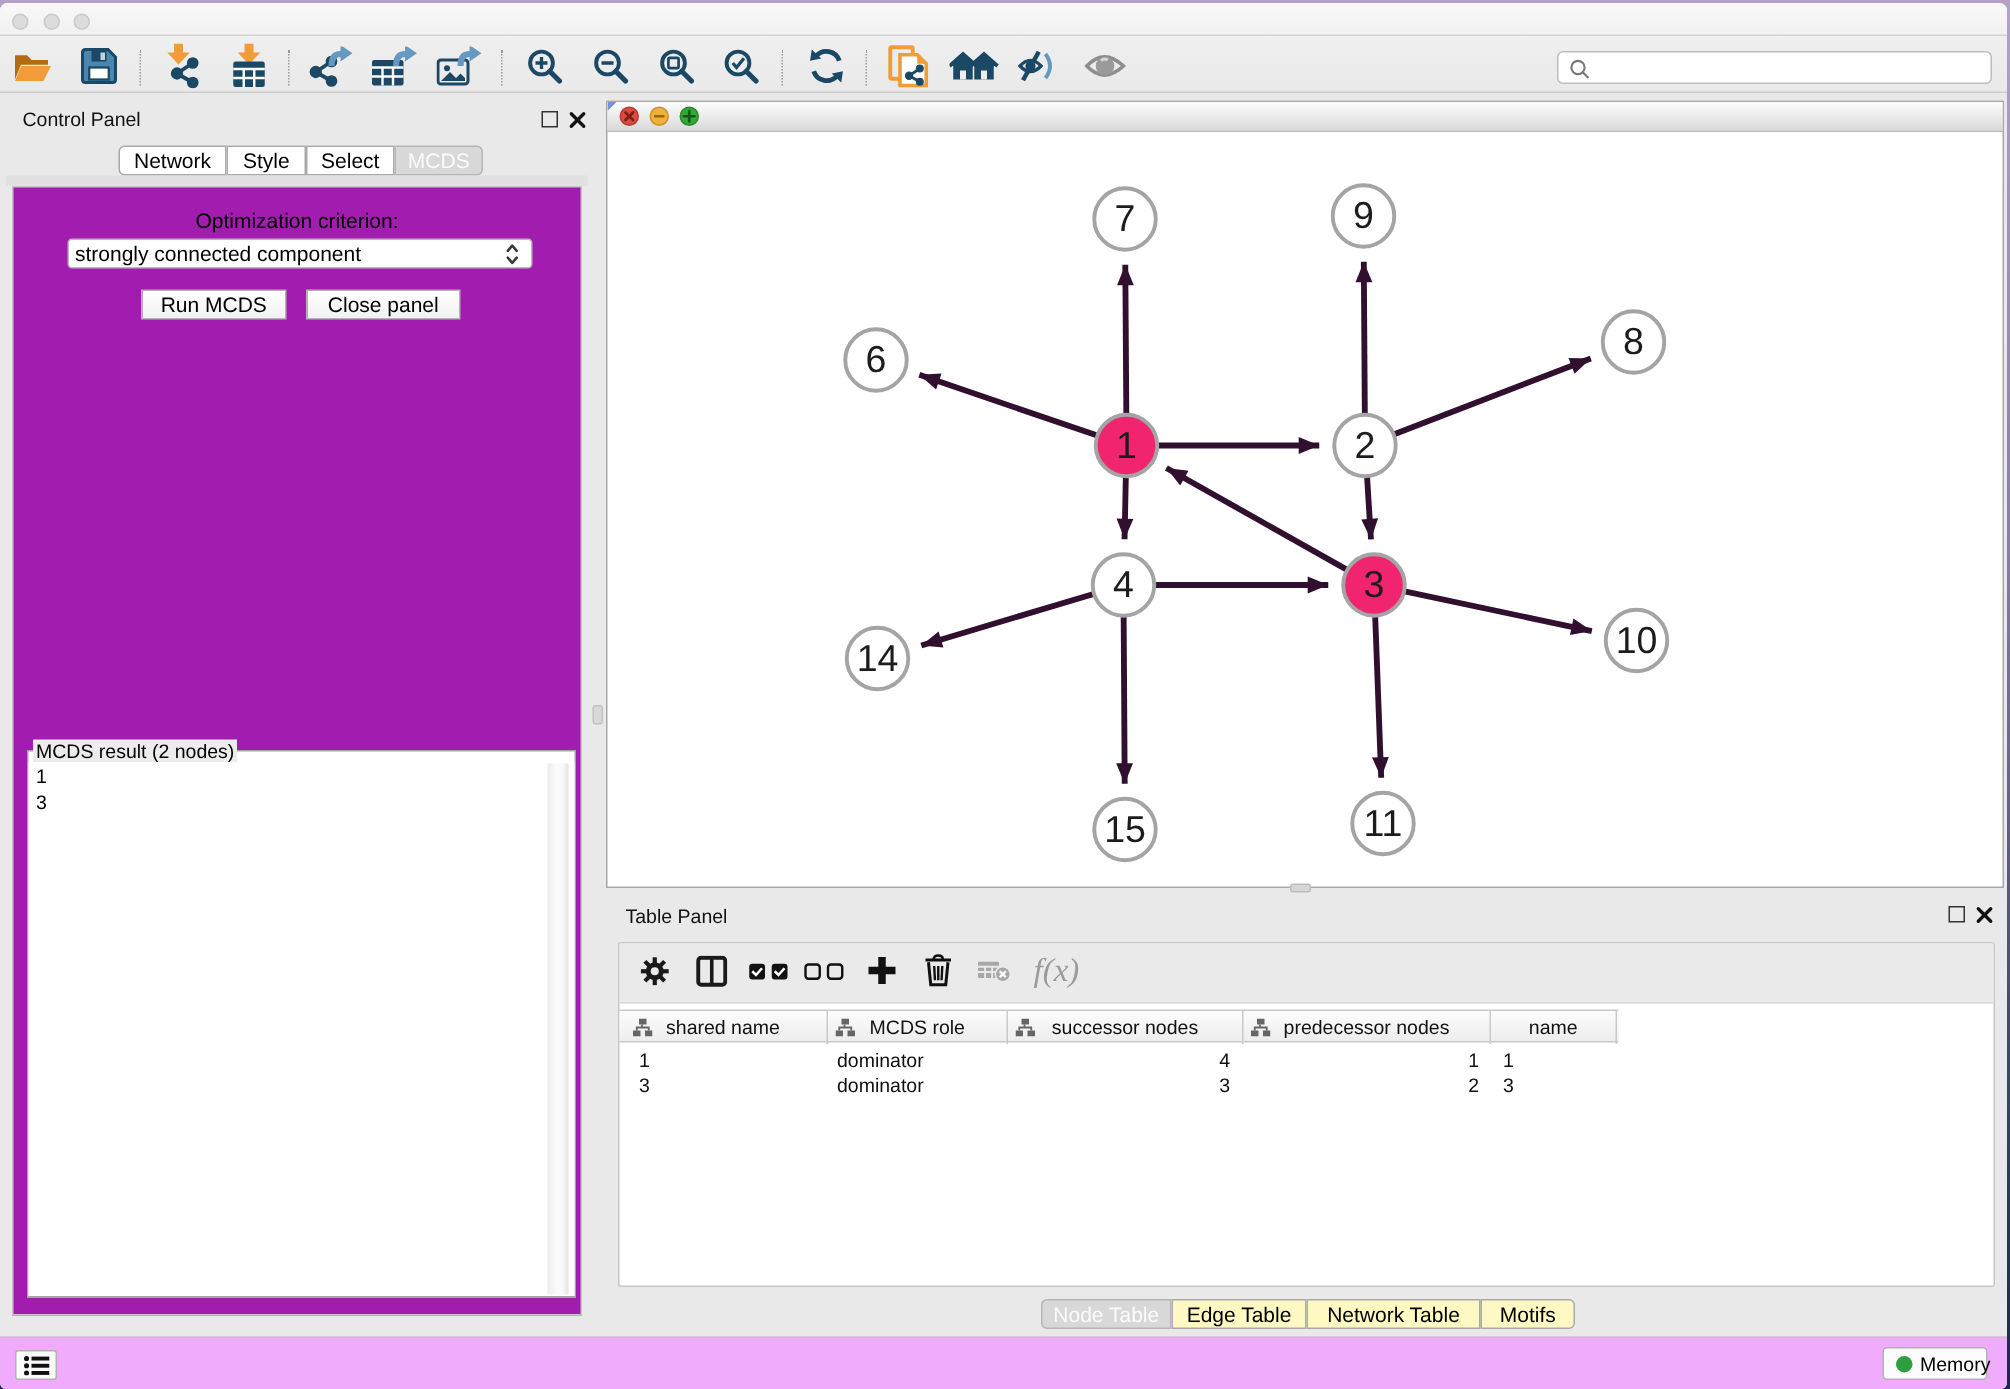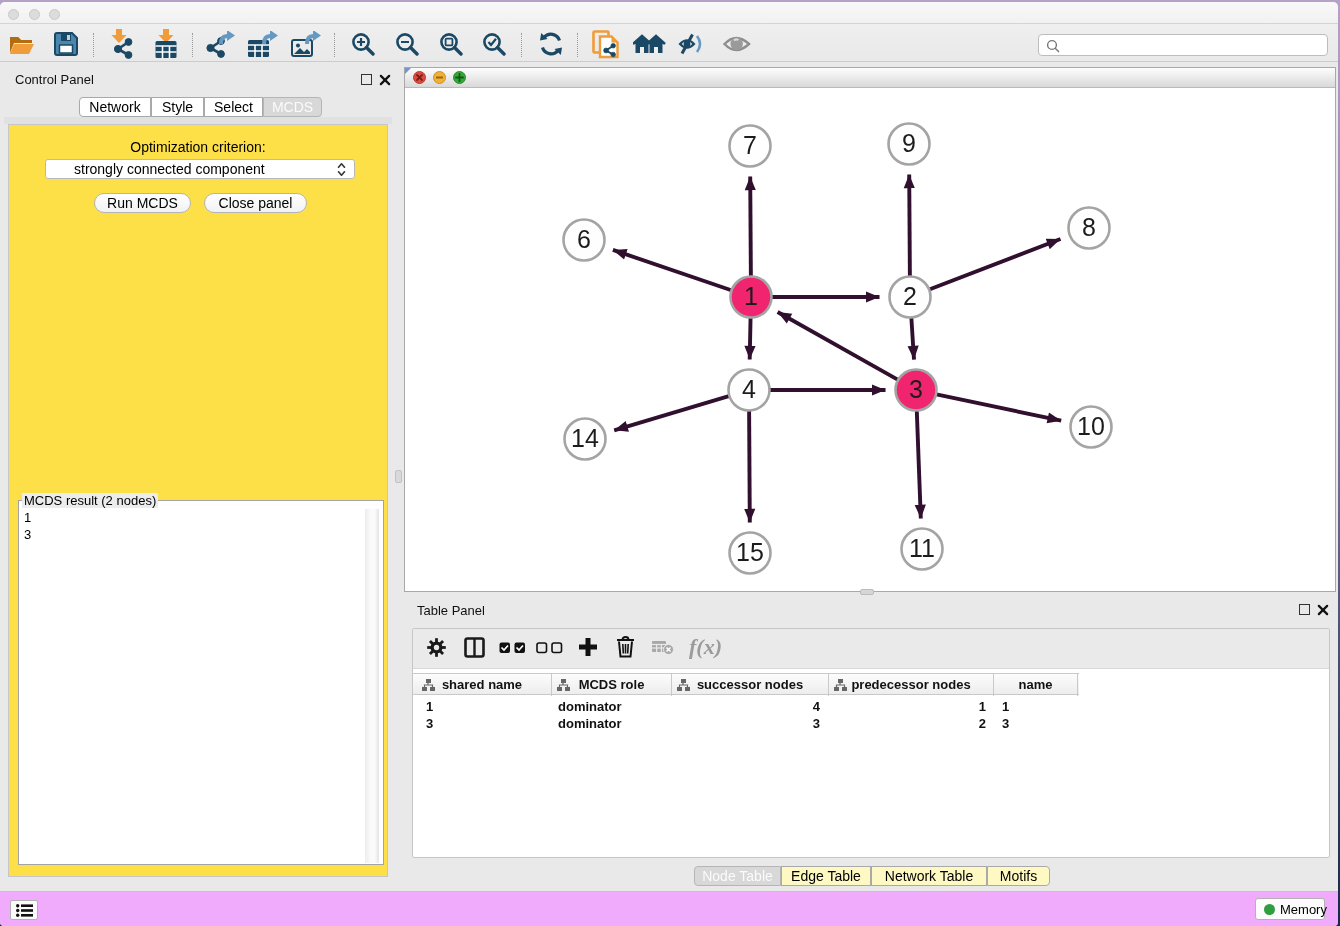--- a/index.html
+++ b/index.html
@@ -14,29 +14,29 @@
 .tbi{position:absolute;top:3px;}
 #searchbox{position:absolute;left:1038px;top:10px;width:290px;height:22px;background:#fff;border:1px solid #bdbdbd;border-radius:4px;}
 #main{position:absolute;left:0;top:60px;width:1338px;height:829px;background:#e9e9e9;}
 
 #cpanel{position:absolute;left:4px;top:4px;width:388px;height:822px;}
 .ptitle{font-size:13px;color:#111;}
 .pfloat{position:absolute;width:11px;height:11px;border:1.5px solid #333;background:transparent;}
 .tabrow{position:absolute;font-size:14px;}
 .tab{position:absolute;top:0;height:20px;background:#fff;border:1px solid #a9a9a9;color:#000;text-align:center;line-height:19px;}
 .tabsel{background:#d8d8d8;color:#fbfbfb;border-color:#b5b5b5;}
-#cpinner{position:absolute;left:4px;top:58px;width:380px;height:753px;background:#fde047;border:1px solid #c6c6c6;}
-.btn{position:absolute;background:linear-gradient(#ffffff,#f2f2f2);border:1px solid #b4b4b4;border-radius:10px;font-size:14px;color:#000;text-align:center;}
+#cpinner{position:absolute;left:4px;top:58px;width:380px;height:753px;background:#a21caf;border:1px solid #c6c6c6;}
+.btn{position:absolute;background:linear-gradient(#ffffff,#f2f2f2);border:1px solid #b4b4b4;border-radius:0;font-size:14px;color:#000;text-align:center;}
 
 #netwin{position:absolute;left:404px;top:5px;width:932px;height:525px;background:#fff;border:1px solid #a8a8a8;}
 #nettitle{position:absolute;left:0;top:0;width:100%;height:20px;background:linear-gradient(#fdfdfd,#d9d9d9);border-bottom:1px solid #b9b9b9;}
 .mtl{position:absolute;top:3px;width:13px;height:13px;border-radius:50%;}
 
 #tpanel{position:absolute;left:400px;top:532px;width:934px;height:298px;}
-#ttool{position:absolute;left:12px;top:34px;width:918px;height:230px;background:#fff;border:1px solid #c6c6c6;border-radius:2px;font-weight:bold;}
+#ttool{position:absolute;left:12px;top:34px;width:918px;height:230px;background:#fff;border:1px solid #c6c6c6;border-radius:2px;}
 #ttoolbar{position:absolute;left:0;top:0;width:916px;height:40px;background:#eaeaea;border-bottom:1px solid #d9d9d9;}
 .thead{position:absolute;left:0;top:44px;width:666px;height:22px;background:linear-gradient(#fcfcfc,#ededed);border-top:1px solid #c9c9c9;border-bottom:1px solid #c9c9c9;}
 .thcell{position:absolute;top:0;height:22px;border-right:1px solid #c9c9c9;font-size:13px;color:#111;text-align:center;line-height:21px;}
 .trow{position:absolute;font-size:13px;color:#111;height:19px;line-height:19px;}
 .btabrow{position:absolute;font-size:14px;}
 .btab{position:absolute;top:0;height:20px;background:#fef9c3;border:1px solid #a9a9a9;color:#000;text-align:center;line-height:19px;}
 .btab.tabsel{background:#d8d8d8;color:#fbfbfb;border-color:#b5b5b5;}
 #statusbar{position:absolute;left:0;top:889px;width:1338px;height:35px;background:#f0abfc;border-top:1px solid #c3c3c3;}
 </style></head>
 <body>
@@ -225,21 +225,21 @@
         </svg>
 <div class="tabrow" style="left:0;top:31px;">
 <div class="tab" style="left:75px;width:72px;border-radius:4px 0 0 4px;">Network</div>
 <div class="tab" style="left:147px;width:53px;">Style</div>
 <div class="tab" style="left:200px;width:59px;">Select</div>
 <div class="tab tabsel" style="left:259px;width:59px;border-radius:0 4px 4px 0;">MCDS</div>
 </div>
 <div class="abs" style="left:0;top:51px;width:388px;height:7px;background:#e1e1e1;"></div>
 <div id="cpinner">
 <div class="abs" style="left:0;top:14px;width:378px;text-align:center;font-size:14px;color:#000;">Optimization criterion:</div>
-<div class="abs" style="left:36px;top:34px;width:310px;height:20px;background:#fff;border:1px solid #b9b9b9;border-radius:3px;font-size:14px;color:#000;line-height:19px;padding-left:28px;">strongly connected component
+<div class="abs" style="left:36px;top:34px;width:310px;height:20px;background:#fff;border:1px solid #b9b9b9;border-radius:3px;font-size:14px;color:#000;line-height:19px;padding-left:4px;">strongly connected component
 <svg width="11" height="15" style="position:absolute;right:7px;top:2px" viewBox="0 0 11 15">
               <g fill="none" stroke="#3a3a3a" stroke-width="1.7" stroke-linecap="round" stroke-linejoin="round">
                 <path d="M2.5 5.2 L5.5 1.8 L8.5 5.2"></path>
                 <path d="M2.5 9.8 L5.5 13.2 L8.5 9.8"></path>
               </g>
             </svg></div>
 <div class="btn" style="left:85px;top:68px;width:97px;height:20px;line-height:19px;">Run MCDS</div>
 <div class="btn" style="left:195px;top:68px;width:103px;height:20px;line-height:19px;">Close panel</div>
 <fieldset class="abs" style="left:9px;top:368px;width:366px;height:372px;border:1px solid #a3a3a3;background:#fff;">
 <legend style="font-size:13px;color:#000;margin-left:3px;padding:0 2px;background:#ececec;">MCDS result (2 nodes)</legend>

